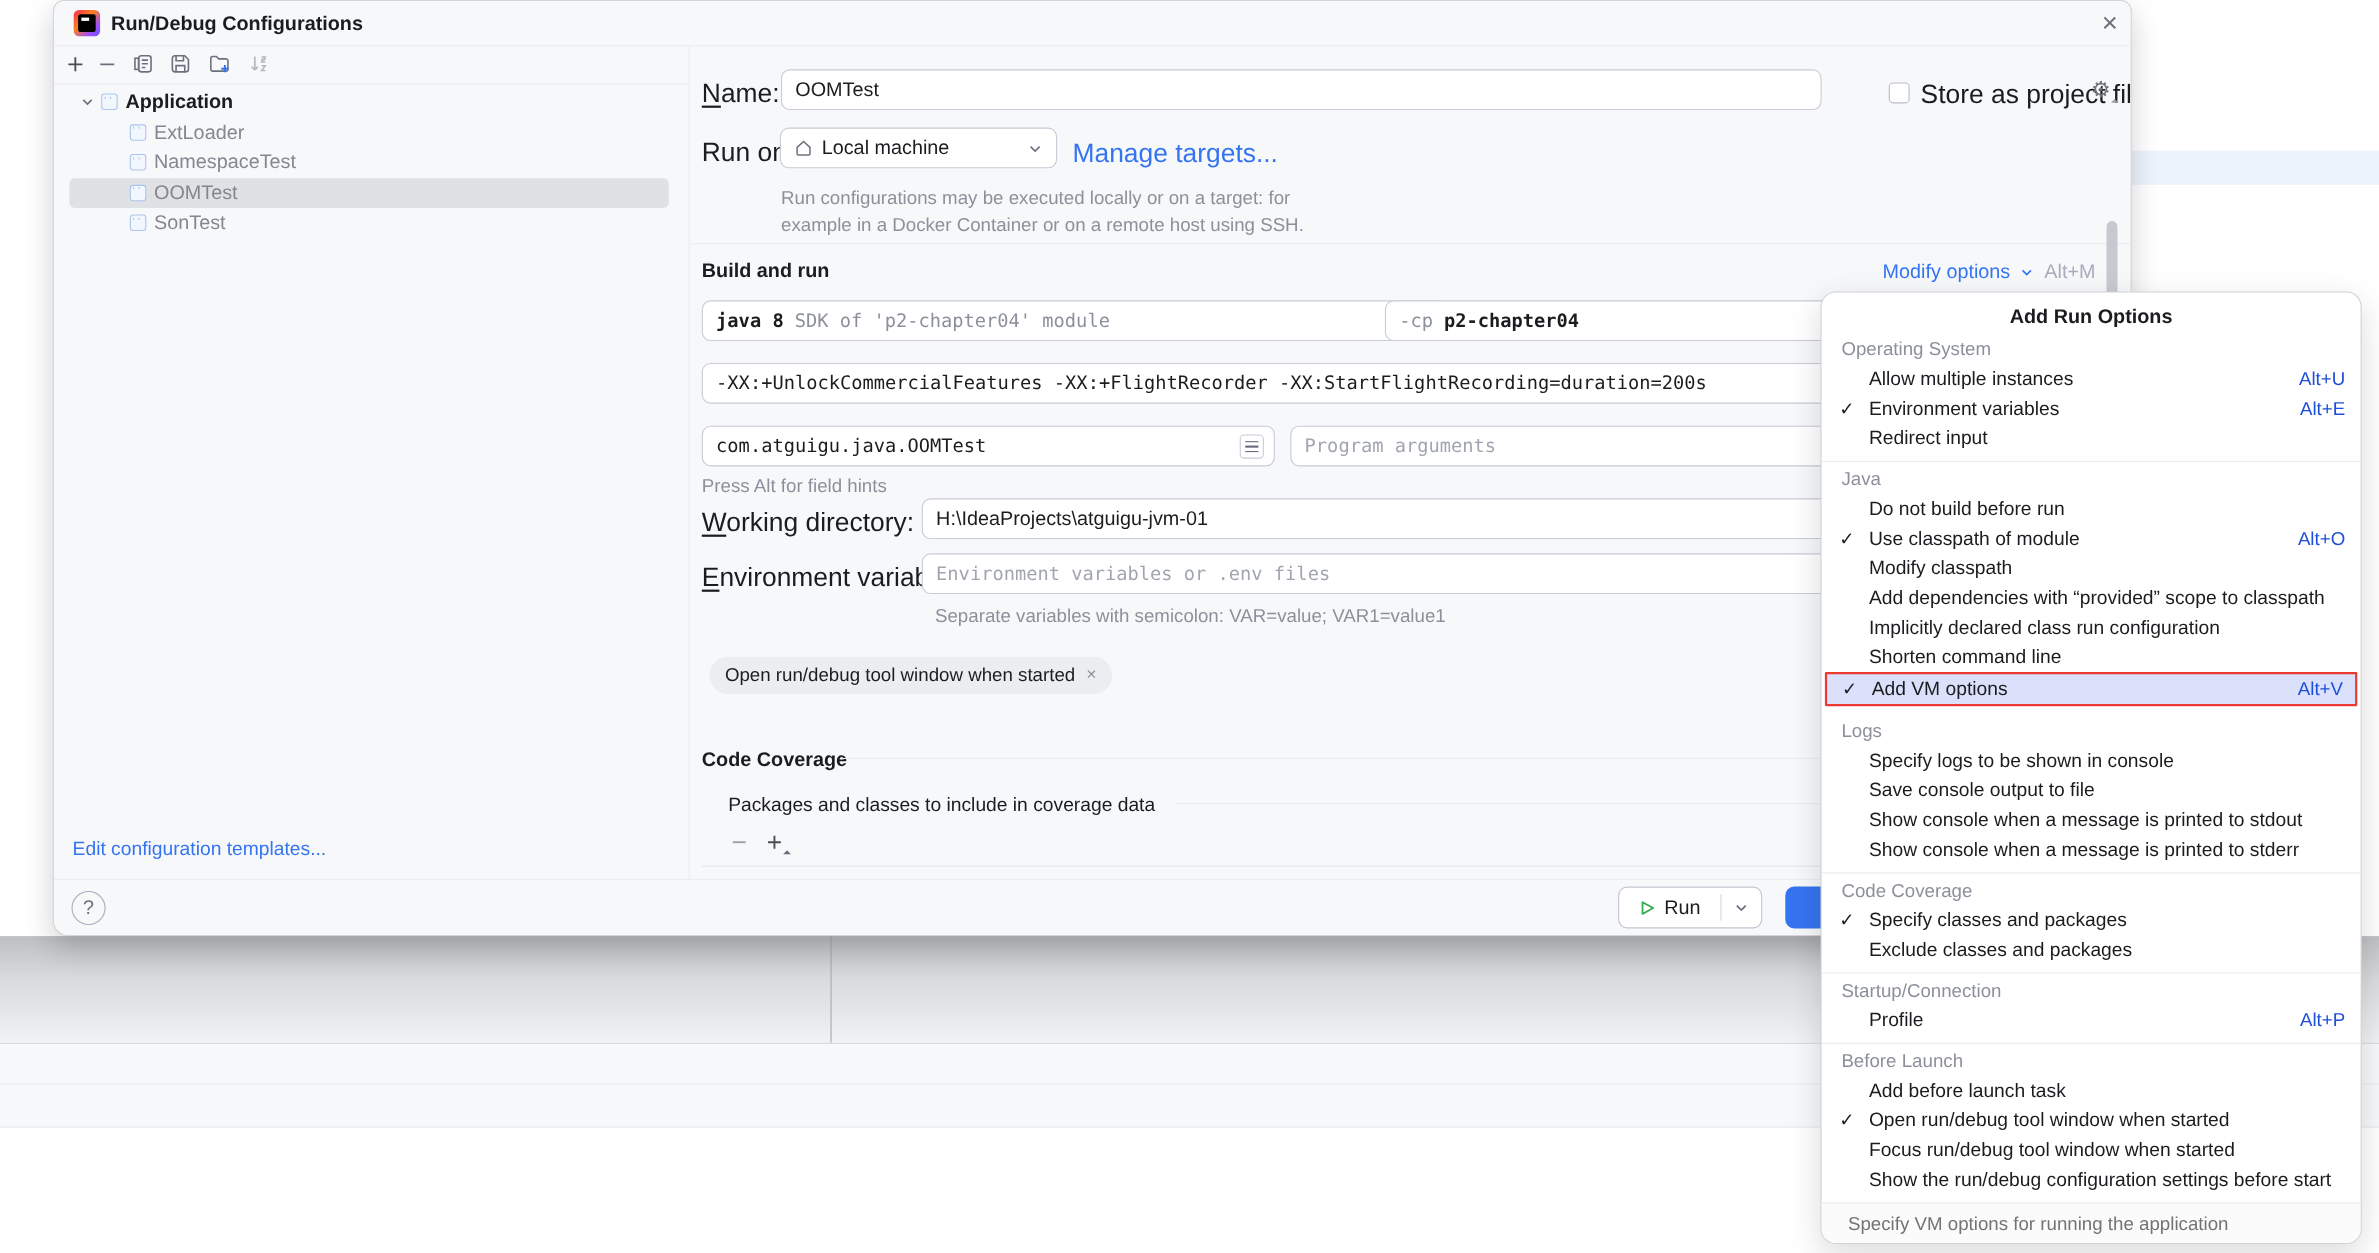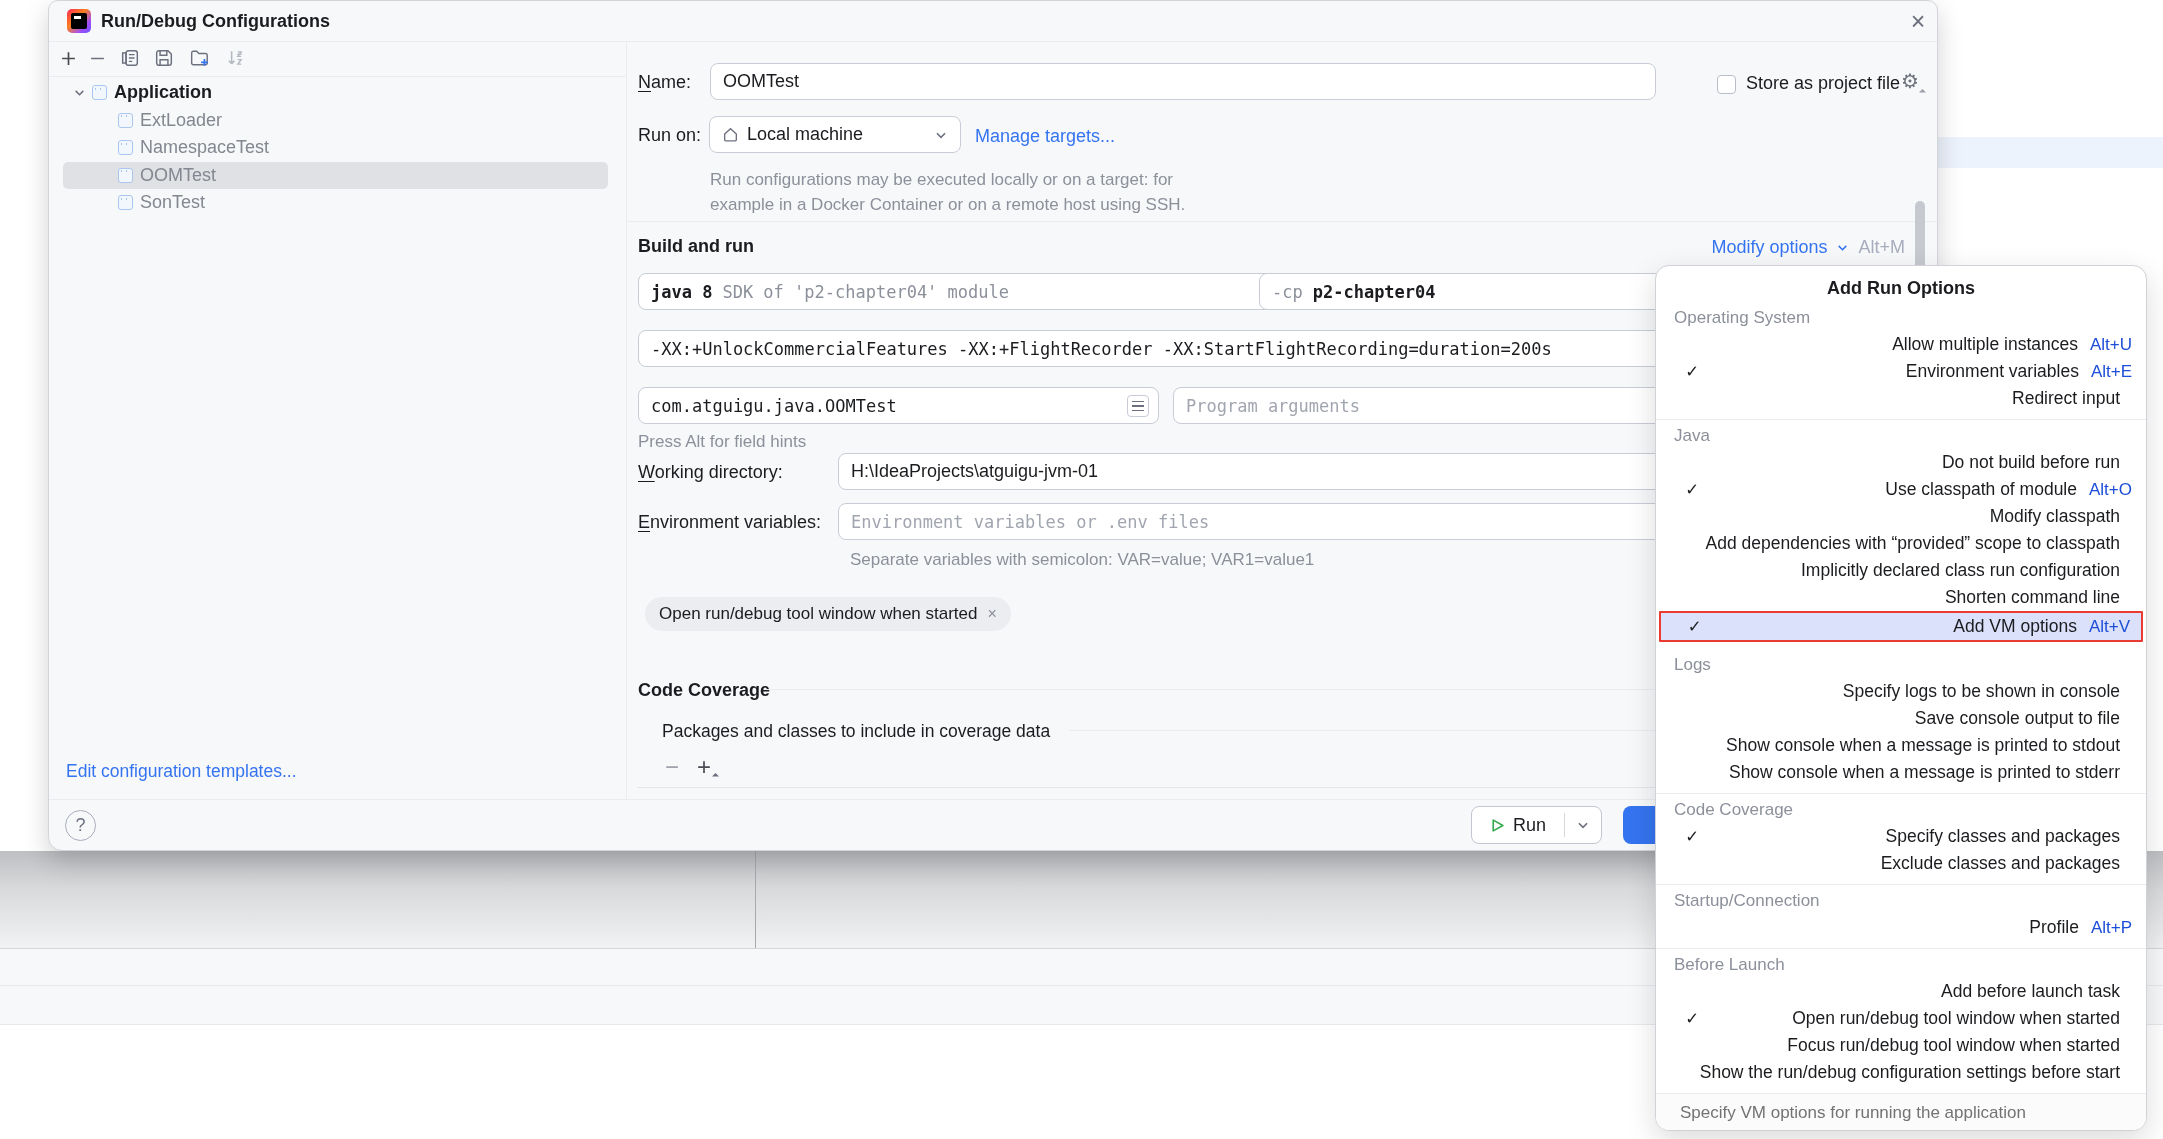--- a/index.html
+++ b/index.html
@@ -63,21 +63,21 @@
   #run-btn { left:1422px; top:805px; width:131px; height:38px; background:#fff;
     border:1px solid #c2c6d0; border-radius:8px; display:flex; align-items:stretch; }
   #run-btn .seg-main { flex:1; display:flex; align-items:center; justify-content:center; gap:8px;
     font-size:18px; }
   #run-btn .seg-div { width:1px; background:#d4d6dc; margin:6px 0; }
   #run-btn .seg-arrow { width:36px; display:flex; align-items:center; justify-content:center; }
   #ok-btn { left:1574px; top:805px; width:100px; height:38px; background:#3574f0; color:#fff;
     border-radius:8px; font-size:18px; display:flex; align-items:center; justify-content:center; }
 
   
-  .form-label { position:absolute; font-size:18px; white-space:nowrap; }
+  .form-label { position:absolute; font-size:24px; white-space:nowrap; }
   .mn { text-decoration:underline; text-underline-offset:3px; }
   .field { position:absolute; background:#fff; border:1px solid #c9ccd6; border-radius:8px;
     height:37px; font-size:18px; padding:0 12px; display:flex; align-items:center;
     white-space:nowrap; overflow:hidden; }
   input.field { display:block; line-height:35px; color:#1b1c1f; outline:none; }
   input.field::placeholder { color:#a1a5af; opacity:1; }
   .mono, input.mono { font-family:"DejaVu Sans Mono", monospace; font-size:17px; }
   input.mono::placeholder { font-family:"DejaVu Sans Mono", monospace; }
   .hint-text { position:absolute; font-size:17px; color:#8c909a; white-space:nowrap; }
   .link { color:#3574f0; cursor:pointer; }
@@ -134,21 +134,21 @@
   #cc-rule3 { left:589px; top:786px; width:1299px; height:1px; background:#e3e5e9; }
 
   
   #popup { left:1655px; top:265px; width:492px; height:866px; background:#fff;
     border:1px solid #d0d2d8; border-radius:14px; z-index:10; display:flex; flex-direction:column;
     box-shadow:0 10px 30px rgba(0,0,0,.14); overflow:hidden; padding-top:8px; }
   #popup-title { height:30px; line-height:28px; text-align:center; font-size:18px; font-weight:700; }
   .menu-section { padding:3px 0 7px; }
   .menu-section.divided { border-bottom:1px solid #ebecf0; }
   .menu-header { height:26px; line-height:26px; padding-left:18px; font-size:17px; color:#8c909a; }
-  .menu-row { height:27px; display:flex; align-items:center; padding:0 14px 0 16px;text-align:right; }
+  .menu-row { height:27px; display:flex; align-items:center; padding:0 14px 0 16px; }
   .menu-row .check { width:27px; font-size:16.5px; color:#1b1c1f; visibility:hidden; flex:0 0 auto; }
   .menu-row.checked .check { visibility:visible; }
   .menu-row .mi-label { font-size:17.5px; white-space:nowrap; flex:1 1 auto; }
   .menu-row .shortcut { font-size:17px; color:#1d4ed8; margin-left:12px; flex:0 0 auto; }
   .menu-row.highlighted { background:#dbe1fb; border:2.5px solid #e93b31; height:31px;
     margin:0 3px; padding:0 11px 0 13.5px; border-radius:1px; }
   #popup-hint { margin-top:auto; border-top:1px solid #ebecf0; background:#fbfbfc;
     padding:9px 0 12px 24px; font-size:17px; color:#737373; white-space:nowrap; }
 
   svg.ic { display:block; }

